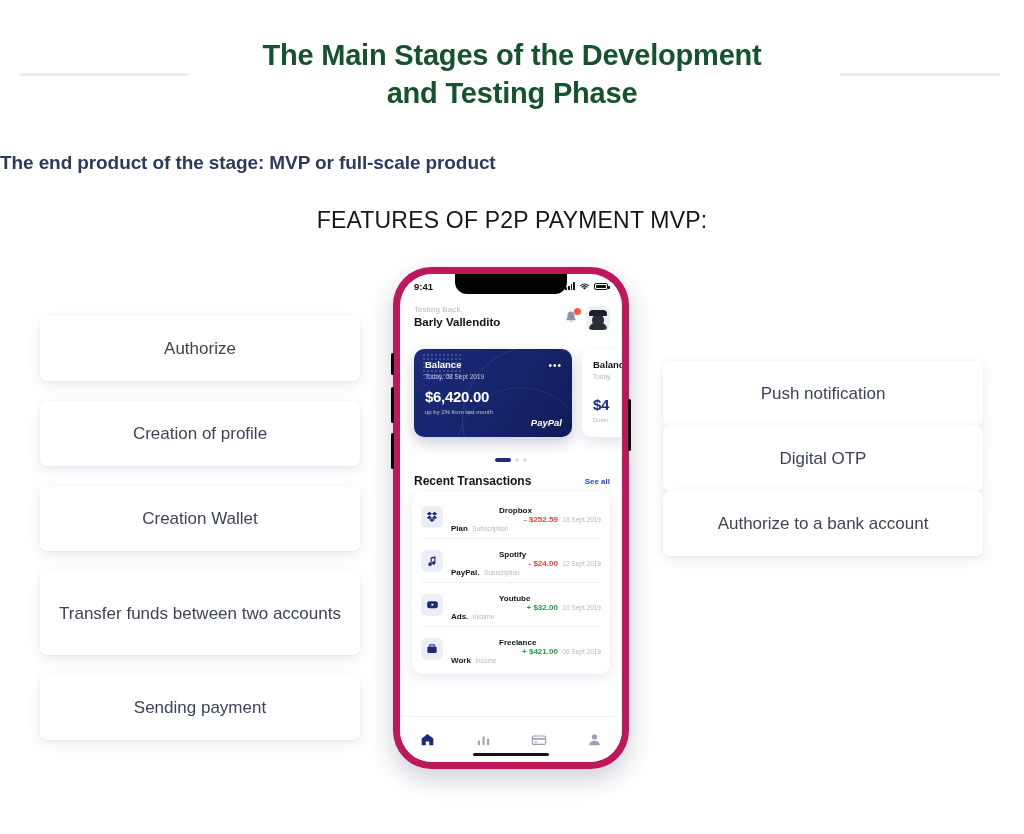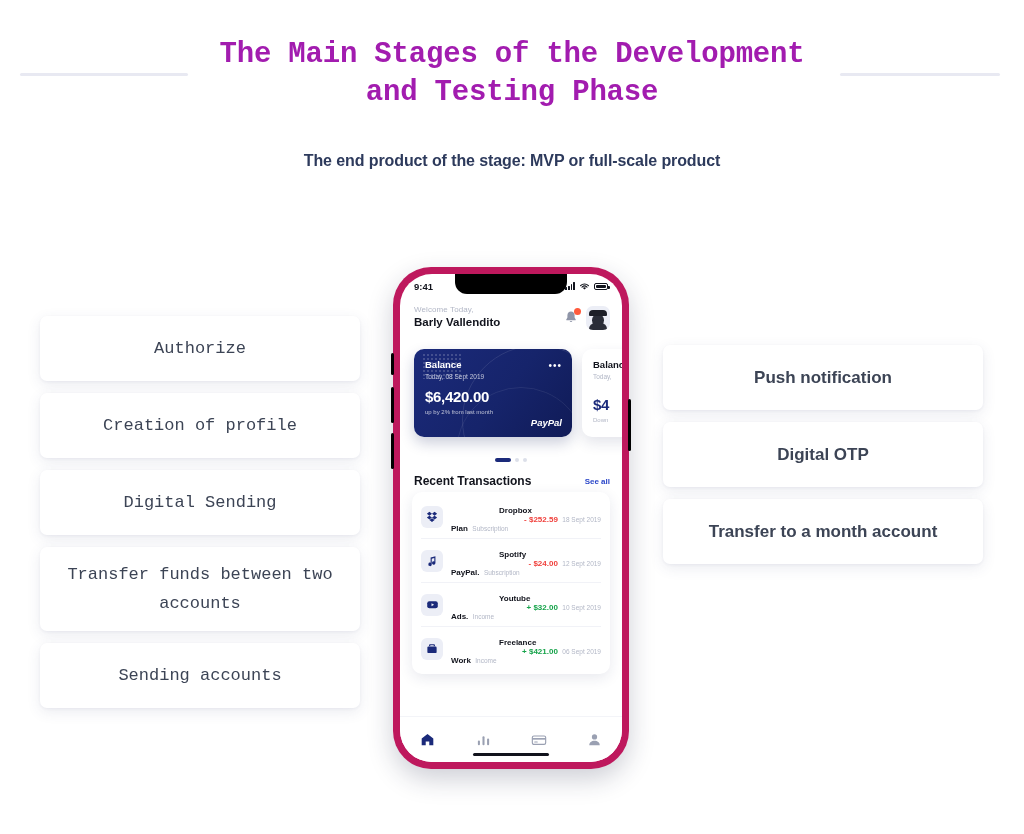--- a/index.html
+++ b/index.html
@@ -9,43 +9,43 @@
     font-family: "Liberation Sans", sans-serif;
     overflow: hidden;
   }
   .page { position: relative; width: 1024px; height: 834px; background: #fff; }
 
   
   .title {
     position: absolute; left: 0; top: 36px; width: 1024px;
     text-align: center;
     font-size: 29px; font-weight: 700; line-height: 38px;
-    color: #a21caf; letter-spacing: -0.2px; font-family: Liberation Mono, monospace;
+    color: #14532d; letter-spacing: -0.2px;
   }
   .rule {
     position: absolute; height: 3px; background: #e8e9f2; border-radius: 2px;
   }
   .rule.left  { left: 20px;  top: 73px; width: 168px; }
   .rule.right { left: 840px; top: 73px; width: 160px; }
 
   .subtitle {
     position: absolute; left: 0; top: 152px; width: 1024px;
-    text-align: center; font-size: 16px; font-weight: 700;
+    font-size: 19px; font-weight: 700;
     color: #2d3a5c; letter-spacing: -0.1px;
   }
   .features-head {
     position: absolute; left: 0; top: 207px; width: 1024px;
     text-align: center; font-size: 23px; font-weight: 400;
     color: #15161c; letter-spacing: 0.2px;
   }
 
   
   .col { position: absolute; display: flex; flex-direction: column; }
-  .col.left  { left: 40px;  top: 316px; width: 320px; gap: 12px; font-family: Liberation Mono, monospace; }
-  .col.right { left: 663px; top: 345px; width: 320px; gap: 12px; font-weight: bold; }
+  .col.left  { left: 40px;  top: 316px; width: 320px; gap: 20px; }
+  .col.right { left: 663px; top: 361px; width: 320px; gap: 0; }
 
   .fcard {
     background: #ffffff;
     border-radius: 7px;
     box-shadow: 0 4px 14px rgba(60,70,120,0.10), 0 1px 3px rgba(60,70,120,0.06);
     display: flex; align-items: center; justify-content: center;
     text-align: center;
     color: #3c4455;
     font-size: 17px; line-height: 29px;
     padding: 10px 16px;
@@ -203,48 +203,49 @@
 
   <div class="rule left"></div>
   <div class="rule right"></div>
 
   <div class="title">
     <div>The Main Stages of the Development</div>
     <div>and Testing Phase</div>
   </div>
 
   <div class="subtitle">The end product of the stage: MVP or full-scale product</div>
+  <div class="features-head">FEATURES OF P2P PAYMENT MVP:</div>
 
   <div class="col left">
     <div class="fcard h1r">
         <span>Authorize</span>
       </div>
     <div class="fcard h1r">
         <span>Creation of profile</span>
       </div>
     <div class="fcard h1r">
-        <span>Digital Sending</span>
+        <span>Creation Wallet</span>
       </div>
     <div class="fcard h2r">
         <span>Transfer funds between two accounts</span>
       </div>
     <div class="fcard h1r">
-        <span>Sending accounts</span>
+        <span>Sending payment</span>
       </div>
   </div>
 
   <div class="col right">
     <div class="fcard h1r">
         <span>Push notification</span>
       </div>
     <div class="fcard h1r">
         <span>Digital OTP</span>
       </div>
     <div class="fcard h1r">
-        <span>Transfer to a month account</span>
+        <span>Authorize to a bank account</span>
       </div>
   </div>
 
   <div class="phone">
     <div class="btn-side b1"></div>
     <div class="btn-side b2"></div>
     <div class="btn-side b3"></div>
     <div class="btn-side b4"></div>
 
     <div class="screen">
@@ -262,21 +263,21 @@
           <svg width="11" height="9" viewBox="0 0 11 9">
             <path d="M5.5 7.6 L7.1 5.9 A2.3 2.3 0 0 0 3.9 5.9 Z" fill="#11131c"></path>
             <path d="M1.6 3.6 A5.6 5.6 0 0 1 9.4 3.6" stroke="#11131c" stroke-width="1.2" fill="none" stroke-linecap="round"></path>
             <path d="M3.0 5.1 A3.6 3.6 0 0 1 8.0 5.1" stroke="#11131c" stroke-width="1.1" fill="none" stroke-linecap="round"></path>
           </svg>
           <span class="batt"></span>
         </span>
       </div>
 
       <div class="greet">
-        <div class="hello">Welcome Today,</div>
+        <div class="hello">Testing Back,</div>
         <div class="uname">Barly Vallendito</div>
       </div>
       <div class="head-right">
         <span class="bell-wrap">
           <svg width="14" height="15" viewBox="0 0 14 15">
             <path d="M7 1.6c-2.1 0-3.6 1.6-3.6 3.6v2.4L2.3 9.4c-.3.4 0 .9.5.9h8.4c.5 0 .8-.5.5-.9l-1.1-1.8V5.2c0-2-1.5-3.6-3.6-3.6z" fill="#8f95a8"></path>
             <path d="M5.7 11.1a1.4 1.4 0 0 0 2.6 0z" fill="#8f95a8"></path>
           </svg>
           <span class="dot-red"></span>
         </span>

